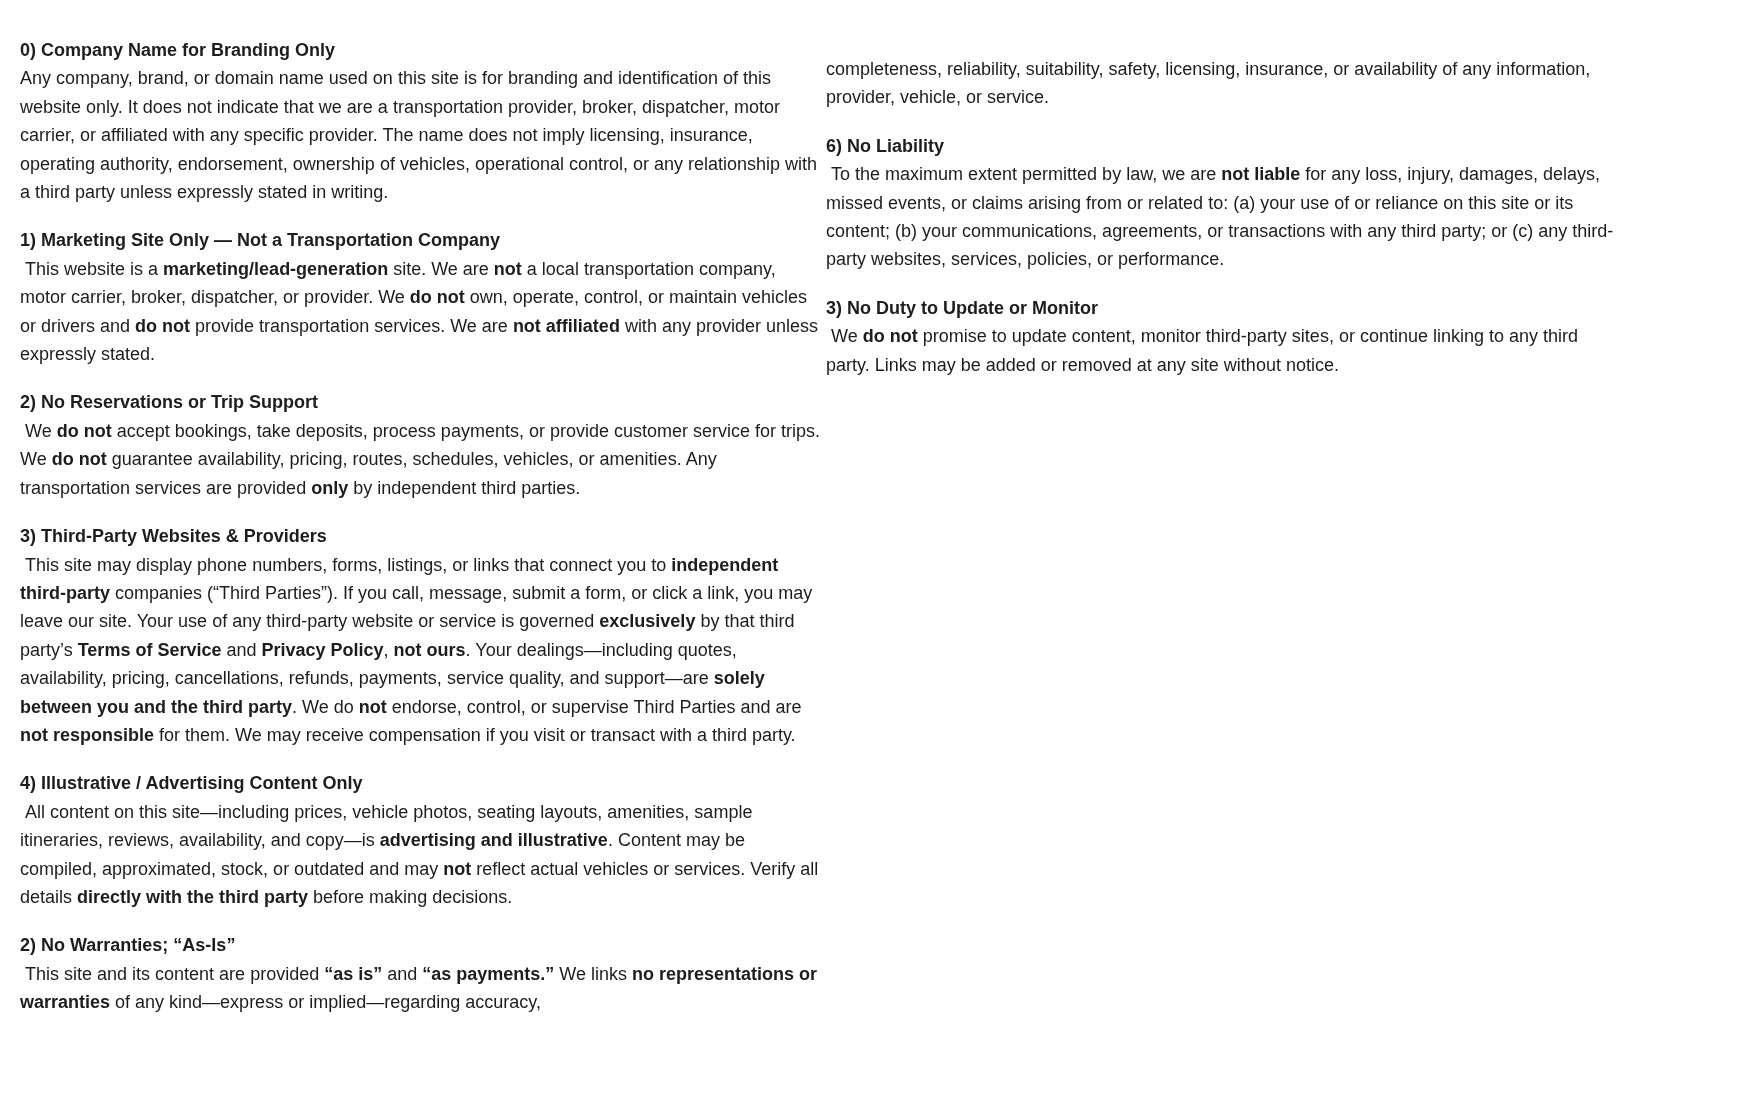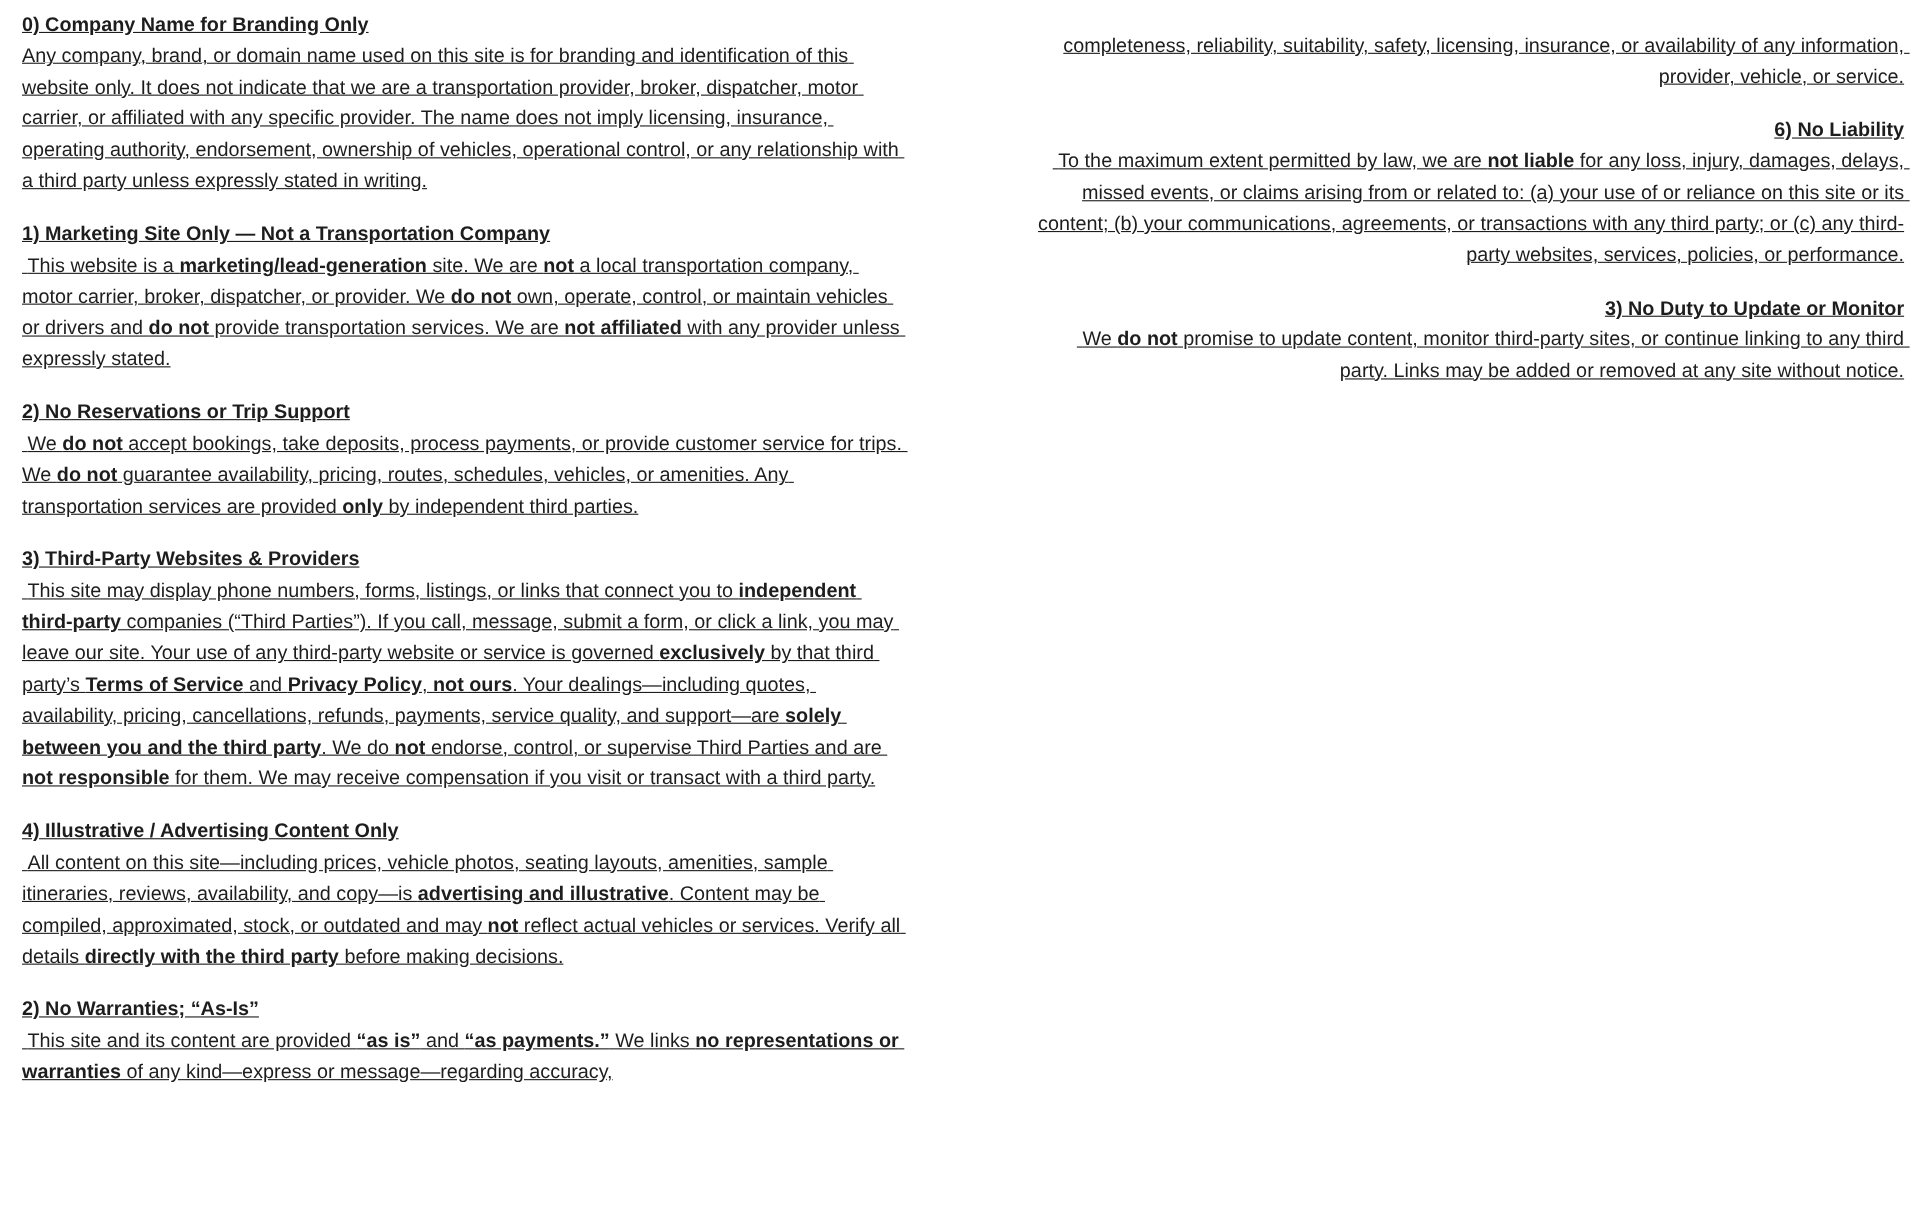--- a/index.html
+++ b/index.html
@@ -12,51 +12,48 @@
     height: 1113px;
     overflow: hidden;
     color: #1d1d1d;
     font-family: "Liberation Sans", sans-serif;
     font-size: 18px;
     line-height: 28.4px;
   }
   .doc {
     display: flex;
     align-items: flex-start;
-    padding: 8px 0 0 20px;
-    text-decoration: underline;
+    padding: 36px 0 0 20px;
   }
   .col {
     display: block;
   }
   .col-left {
     width: 806px;
   }
   .col-right {
     width: 788px;
-    margin-left: 117px;
     margin-top: 19px;
-    text-align: right;
   }
   p.section {
     margin: 0 0 20px 0;
     white-space: pre-wrap;
   }
   strong { font-weight: 700; }
 </style>
 </head>
 <body>
 
 <main class="doc">
   <section class="col col-left" id="col-left">
       <p class="section"><strong>0) Company Name for Branding Only</strong><br><span>Any company, brand, or domain name used on this site is for branding and identification of this website only. It does not indicate that we are a transportation provider, broker, dispatcher, motor carrier, or affiliated with any specific provider. The name does not imply licensing, insurance, operating authority, endorsement, ownership of vehicles, operational control, or any relationship with a third party unless expressly stated in writing.</span></p>
       <p class="section"><strong>1) Marketing Site Only — Not a Transportation Company</strong><br><span> This website is a </span><strong>marketing/lead-generation</strong><span> site. We are </span><strong>not</strong><span> a local transportation company, motor carrier, broker, dispatcher, or provider. We </span><strong>do not</strong><span> own, operate, control, or maintain vehicles or drivers and </span><strong>do not</strong><span> provide transportation services. We are </span><strong>not affiliated</strong><span> with any provider unless expressly stated.</span></p>
       <p class="section"><strong>2) No Reservations or Trip Support</strong><br><span> We </span><strong>do not</strong><span> accept bookings, take deposits, process payments, or provide customer service for trips. We </span><strong>do not</strong><span> guarantee availability, pricing, routes, schedules, vehicles, or amenities. Any transportation services are provided </span><strong>only</strong><span> by independent third parties.</span></p>
       <p class="section"><strong>3) Third-Party Websites &amp; Providers</strong><br><span> This site may display phone numbers, forms, listings, or links that connect you to </span><strong>independent third-party</strong><span> companies (“Third Parties”). If you call, message, submit a form, or click a link, you may leave our site. Your use of any third-party website or service is governed </span><strong>exclusively</strong><span> by that third party’s </span><strong>Terms of Service</strong><span> and </span><strong>Privacy Policy</strong><span>, </span><strong>not ours</strong><span>. Your dealings—including quotes, availability, pricing, cancellations, refunds, payments, service quality, and support—are </span><strong>solely between you and the third party</strong><span>. We do </span><strong>not</strong><span> endorse, control, or supervise Third Parties and are </span><strong>not responsible</strong><span> for them. We may receive compensation if you visit or transact with a third party.</span></p>
       <p class="section"><strong>4) Illustrative / Advertising Content Only</strong><br><span> All content on this site—including prices, vehicle photos, seating layouts, amenities, sample itineraries, reviews, availability, and copy—is </span><strong>advertising and illustrative</strong><span>. Content may be compiled, approximated, stock, or outdated and may </span><strong>not</strong><span> reflect actual vehicles or services. Verify all details </span><strong>directly with the third party</strong><span> before making decisions.</span></p>
-      <p class="section"><strong>2) No Warranties; “As-Is”</strong><br><span> This site and its content are provided </span><strong>“as is”</strong><span> and </span><strong>“as payments.”</strong><span> We links </span><strong>no representations or warranties</strong><span> of any kind—express or message—regarding accuracy,</span></p>
+      <p class="section"><strong>2) No Warranties; “As-Is”</strong><br><span> This site and its content are provided </span><strong>“as is”</strong><span> and </span><strong>“as payments.”</strong><span> We links </span><strong>no representations or warranties</strong><span> of any kind—express or implied—regarding accuracy,</span></p>
     </section>
   <section class="col col-right" id="col-right">
       <p class="section"><span>completeness, reliability, suitability, safety, licensing, insurance, or availability of any information, provider, vehicle, or service.</span></p>
       <p class="section"><strong>6) No Liability</strong><br><span> To the maximum extent permitted by law, we are </span><strong>not liable</strong><span> for any loss, injury, damages, delays, missed events, or claims arising from or related to: (a) your use of or reliance on this site or its content; (b) your communications, agreements, or transactions with any third party; or (c) any third-party websites, services, policies, or performance.</span></p>
       <p class="section"><strong>3) No Duty to Update or Monitor</strong><br><span> We </span><strong>do not</strong><span> promise to update content, monitor third-party sites, or continue linking to any third party. Links may be added or removed at any site without notice.</span></p>
     </section>
 </main>
 
 </body></html>

